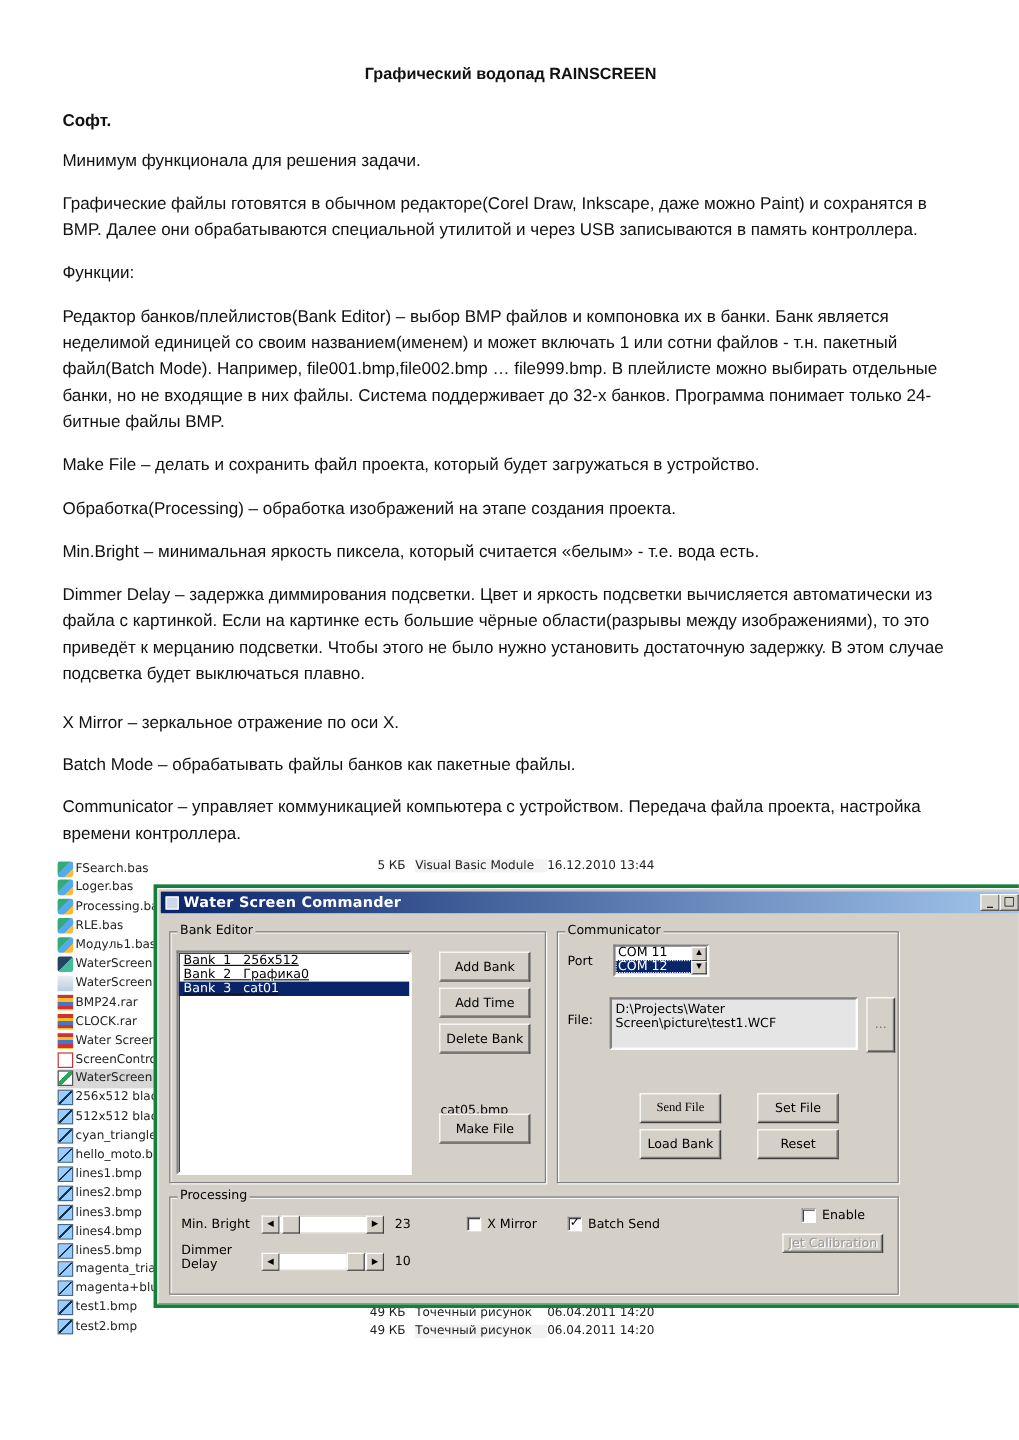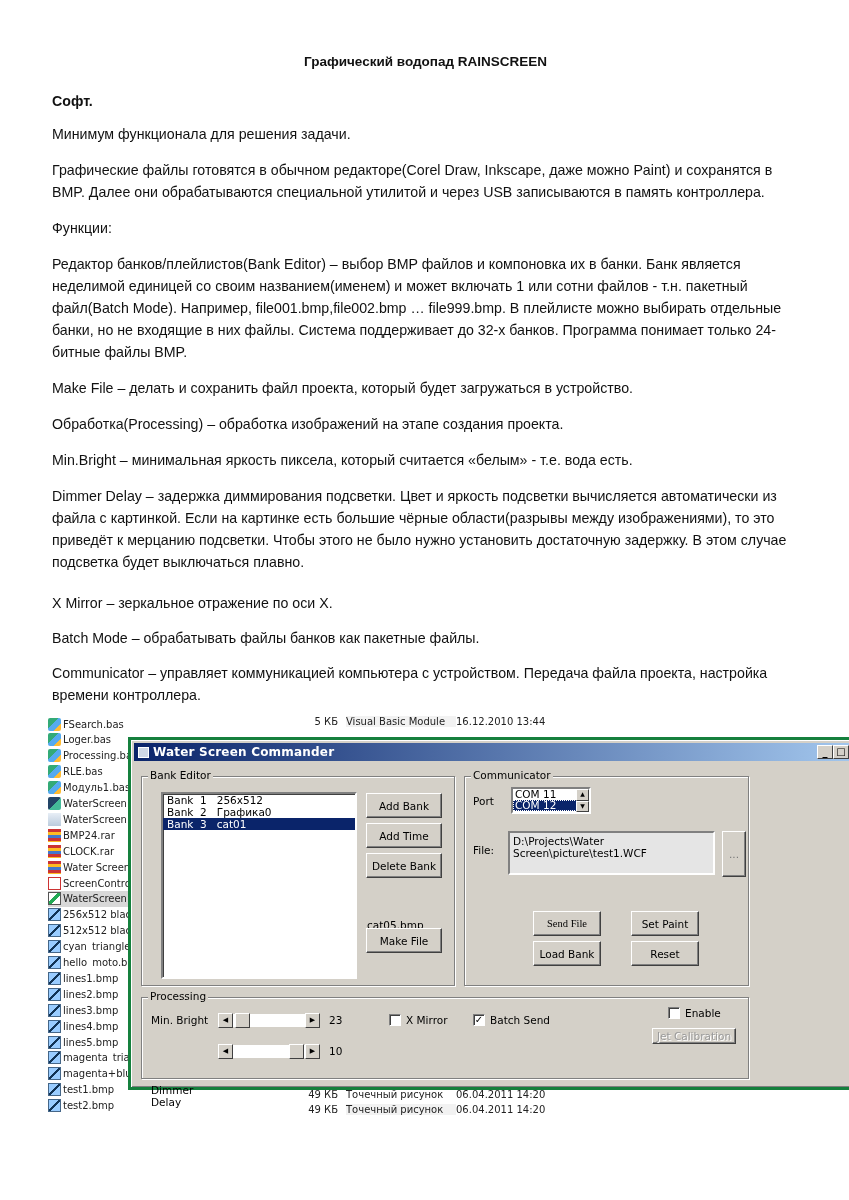--- a/index.html
+++ b/index.html
@@ -211,21 +211,21 @@
       <span class="ttl">Water Screen Commander</span>
       <div class="tbtns">
         <div class="tbtn">_</div>
         <div class="tbtn">□</div>
         <div class="tbtn close">X</div>
       </div>
     </div>
 
     <div class="group" style="left:10px;top:36px;width:314px;height:210px;">
       <span class="legend">Bank Editor</span>
-      <div class="listbox" style="left:19px;top:15px;width:196px;height:187px;">
+      <div class="listbox" style="left:5px;top:15px;width:196px;height:187px;text-decoration:underline;">
         <div class="item">Bank  1   256x512</div>
         <div class="item">Bank  2   Графика0</div>
         <div class="item sel">Bank  3   cat01</div>
       </div>
       <div class="btn" style="left:224px;top:16px;width:76px;height:25px;">Add Bank</div>
       <div class="btn" style="left:224px;top:46px;width:76px;height:25px;">Add Time</div>
       <div class="btn" style="left:224px;top:76px;width:76px;height:25px;">Delete Bank</div>
       <span class="lbl" style="left:225px;top:142px;">cat05.bmp</span>
       <div class="btn" style="left:224px;top:151px;width:76px;height:25px;text-align:center;">Make File</div>
     </div>
@@ -238,38 +238,38 @@
         <div class="opt sel">COM 12</div>
         <div class="arrows">
           <div class="arr">▲</div>
           <div class="arr">▼</div>
         </div>
       </div>
       <span class="lbl" style="left:8px;top:67px;">File:</span>
       <div class="textarea" style="left:43px;top:54px;width:207px;height:44px;">D:\Projects\Water Screen\picture\test1.WCF</div>
       <div class="btn" style="left:257px;top:54px;width:24px;height:46px;color:#777;">...</div>
       <div class="btn" style="left:68px;top:134px;width:68px;height:25px;font-family:Liberation Serif, serif;">Send File</div>
-      <div class="btn" style="left:166px;top:134px;width:68px;height:25px;">Set Paint</div>
+      <div class="btn" style="left:166px;top:134px;width:68px;height:25px;">Set File</div>
       <div class="btn" style="left:68px;top:164px;width:68px;height:25px;">Load Bank</div>
       <div class="btn" style="left:166px;top:164px;width:68px;height:25px;">Reset</div>
     </div>
 
     <div class="group" style="left:10px;top:257px;width:608px;height:82px;">
       <span class="legend">Processing</span>
       <span class="lbl" style="left:9px;top:16px;">Min. Bright</span>
       <div class="slider" style="left:76px;top:15px;width:102px;">
         <div class="sarr">◀</div>
         <div class="track">
             <div class="thumb" style="left:2px;"></div>
           </div>
         <div class="sarr">▶</div>
       </div>
       <span class="lbl" style="left:187px;top:16px;">23</span>
 
-      <span class="lbl" style="left:9px;top:38px;white-space:normal;width:50px;line-height:12px;margin-top:48px;">Dimmer Delay</span>
+      <span class="lbl" style="left:9px;top:38px;white-space:normal;width:50px;line-height:12px;">Dimmer Delay</span>
       <div class="slider" style="left:76px;top:46px;width:102px;">
         <div class="sarr">◀</div>
         <div class="track">
             <div class="thumb" style="left:56px;"></div>
           </div>
         <div class="sarr">▶</div>
       </div>
       <span class="lbl" style="left:187px;top:47px;">10</span>
 
       <div class="chk" style="left:247px;top:16px;">

